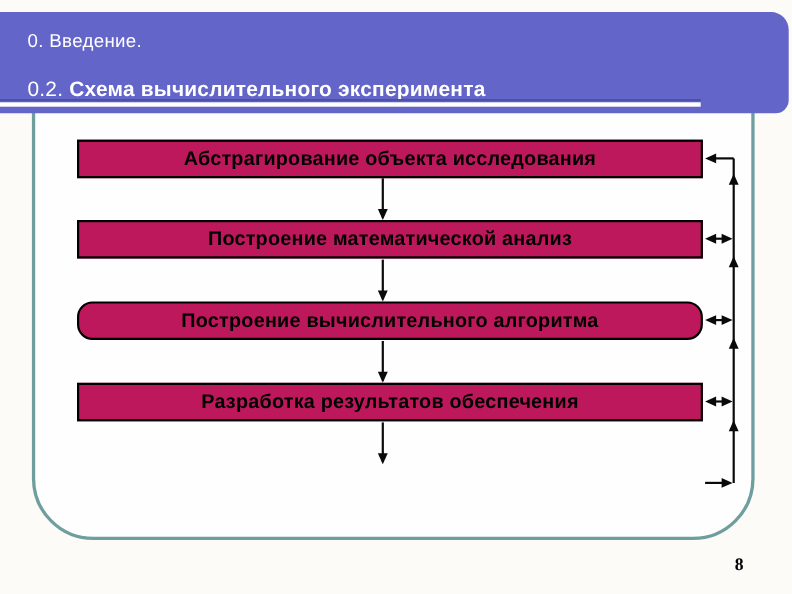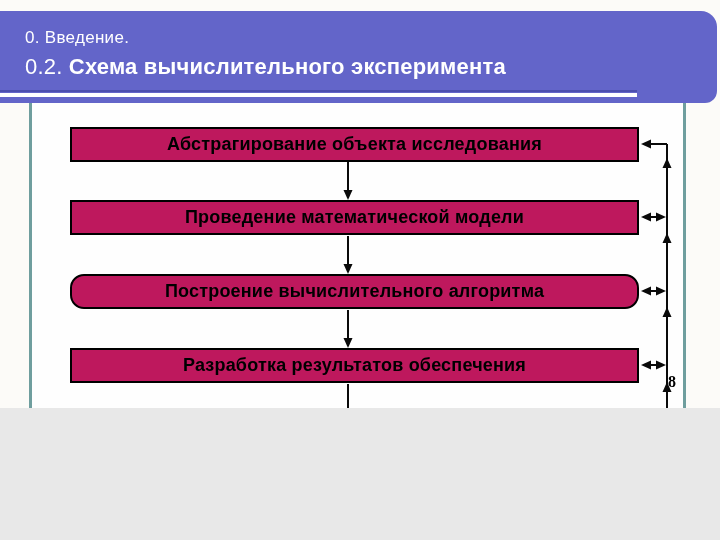--- a/index.html
+++ b/index.html
@@ -1,18 +1,18 @@
 <!DOCTYPE html>
 <html><head>
 <meta charset="utf-8">
 <style>
   * { margin:0; padding:0; box-sizing:border-box; }
   html,body { background:#e8e8e8; }
   #slide {
-    position:relative; width:720px; height:408px;
+    position:relative; width:720px; height:540px;
     background:#fcfbf8; overflow:hidden;
     font-family:"Liberation Sans", sans-serif;
   }
   
   .frame {
     position:absolute; left:29px; top:56px; width:657px; height:435px;
     border:3px solid #6f9e9e;
     border-radius:22px 22px 56px 56px;
     background:#fefefe;
     z-index:1;
@@ -23,22 +23,22 @@
     background:#6365c9;
     border-radius:0 16px 12px 0;
     z-index:3;
     color:#ffffff;
   }
   .banner .line1 {
     position:absolute; left:25px; top:17px;
     font-size:17px; font-weight:normal; letter-spacing:0.3px;
   }
   .banner .line2 {
-    position:absolute; left:25px; top:43px;
-    font-size:22px; letter-spacing:0.2px;
+    position:absolute; left:25px; top:60px;
+    font-size:19px; letter-spacing:0.2px;
   }
   .banner .line2 .bold { font-weight:bold; }
   .banner .shadow-rule {
     position:absolute; left:0; bottom:11px; width:637px; height:2px;
     background:#4c4fae;
   }
   .banner .white-rule {
     position:absolute; left:0; bottom:6px; width:637px; height:4px;
     background:#ffffff;
   }
@@ -134,19 +134,19 @@
       <polygon points="666,365 656,360.5 656,369.5"></polygon>
     </g>
 
     <g>
       <line x1="641" y1="439" x2="658" y2="439"></line>
       <polygon points="666,439 656,434.5 656,443.5"></polygon>
     </g>
   </svg>
 
   <div class="flow-box b1">Абстрагирование объекта исследования</div>
-  <div class="flow-box b2">Проведение математической модели</div>
+  <div class="flow-box b2">Построение математической анализ</div>
   <div class="flow-box b3">Построение вычислительного алгоритма</div>
   <div class="flow-box b4">Разработка результатов обеспечения</div>
 
   <div class="page-number">8</div>
 
 </div>
 
 </body></html>

